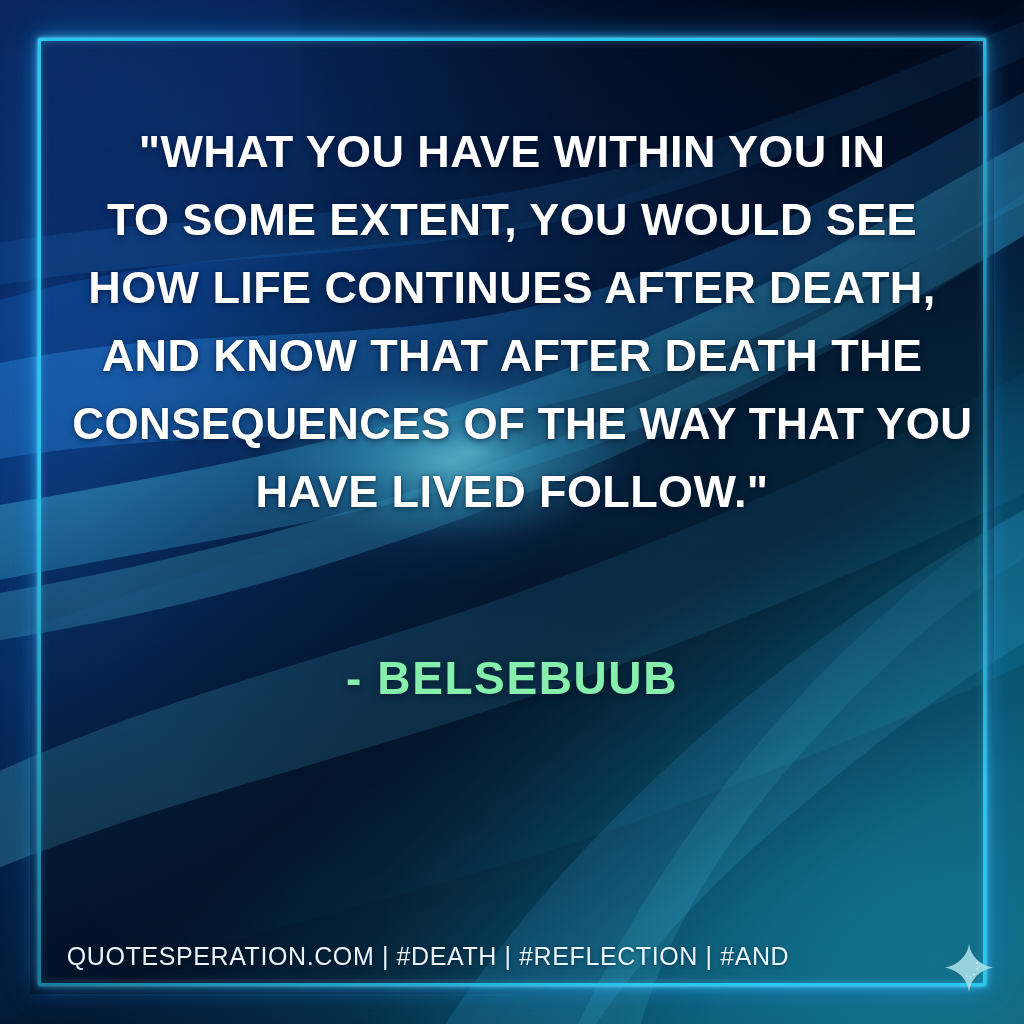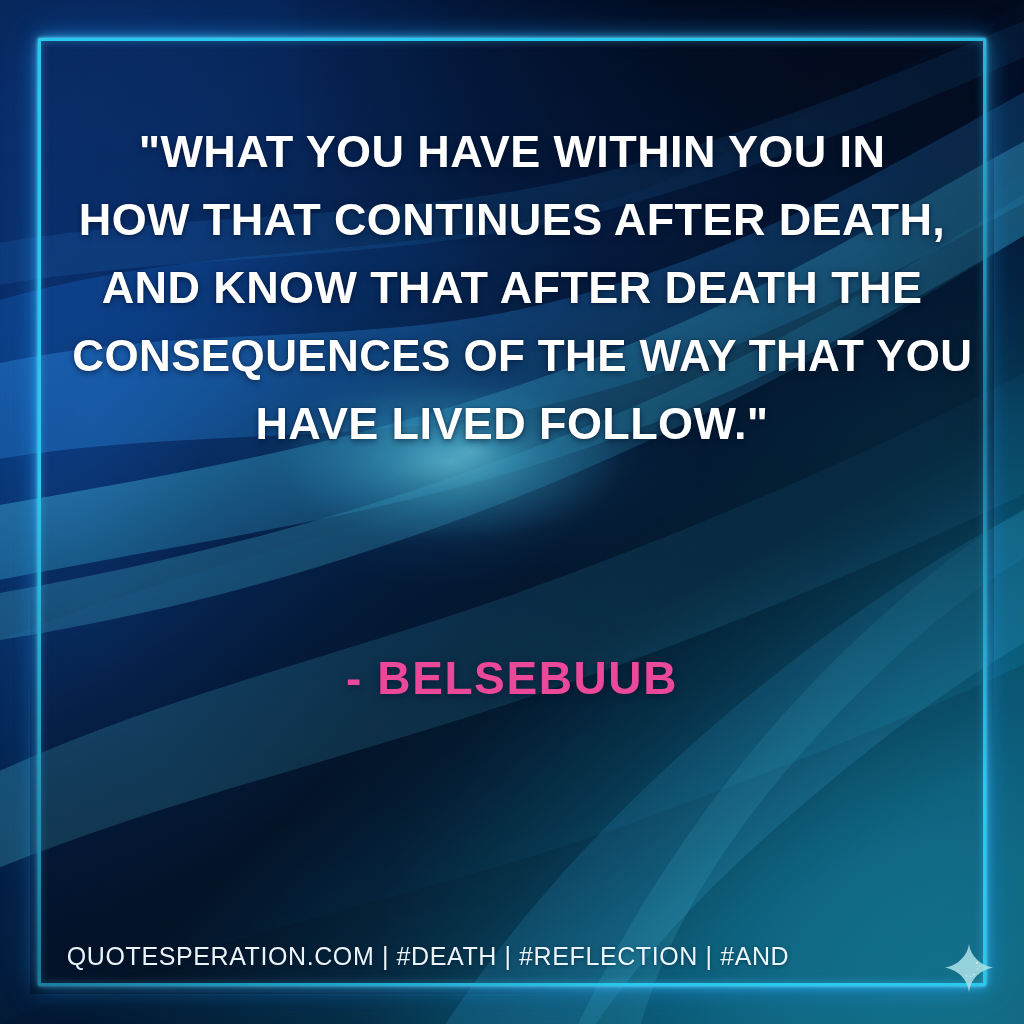--- a/index.html
+++ b/index.html
@@ -166,21 +166,21 @@
       0 0 2px rgba(0, 20, 50, 0.40);
     transform: scaleX(0.97);
     transform-origin: center;
   }
 
   #attribution {
     position: absolute;
     top: 648px;
     left: 50%;
     transform: translateX(-50%);
-    color: #ec4899;
+    color: #86efac;
     font-family: "Liberation Sans", sans-serif;
     font-weight: 700;
     font-size: 46px;
     line-height: 60px;
     letter-spacing: 1.6px;
     white-space: nowrap;
     text-shadow: 0 2px 7px rgba(0, 14, 40, 0.55);
   }
 
   #footer {
@@ -306,21 +306,22 @@
     <rect width="100%" height="100%" filter="url(#noiseF)"></rect>
   </svg>
 
   <div id="frame"></div>
   <div id="frame-shade"></div>
 
   <div id="content">
 
     <div id="quote-block">
       <span class="quote-line" style="transform: none;">"WHAT YOU HAVE WITHIN YOU IN</span>
-      <span class="quote-line" style="transform: none;">HOW THAT CONTINUES AFTER DEATH,</span>
+      <span class="quote-line" style="transform: none;">TO SOME EXTENT, YOU WOULD SEE</span>
+      <span class="quote-line" style="transform: none;">HOW LIFE CONTINUES AFTER DEATH,</span>
       <span class="quote-line" style="transform: none;">AND KNOW THAT AFTER DEATH THE</span>
       <span class="quote-line" style="transform: scaleX(0.9772); transform-origin: center center;">CONSEQUENCES OF THE WAY THAT YOU</span>
       <span class="quote-line" style="transform: none;">HAVE LIVED FOLLOW."</span>
     </div>
 
     <div id="attribution">- BELSEBUUB</div>
 
     <div id="footer">QUOTESPERATION.COM | #DEATH | #REFLECTION | #AND</div>
 
     <svg id="sparkle" viewBox="0 0 50 50">

